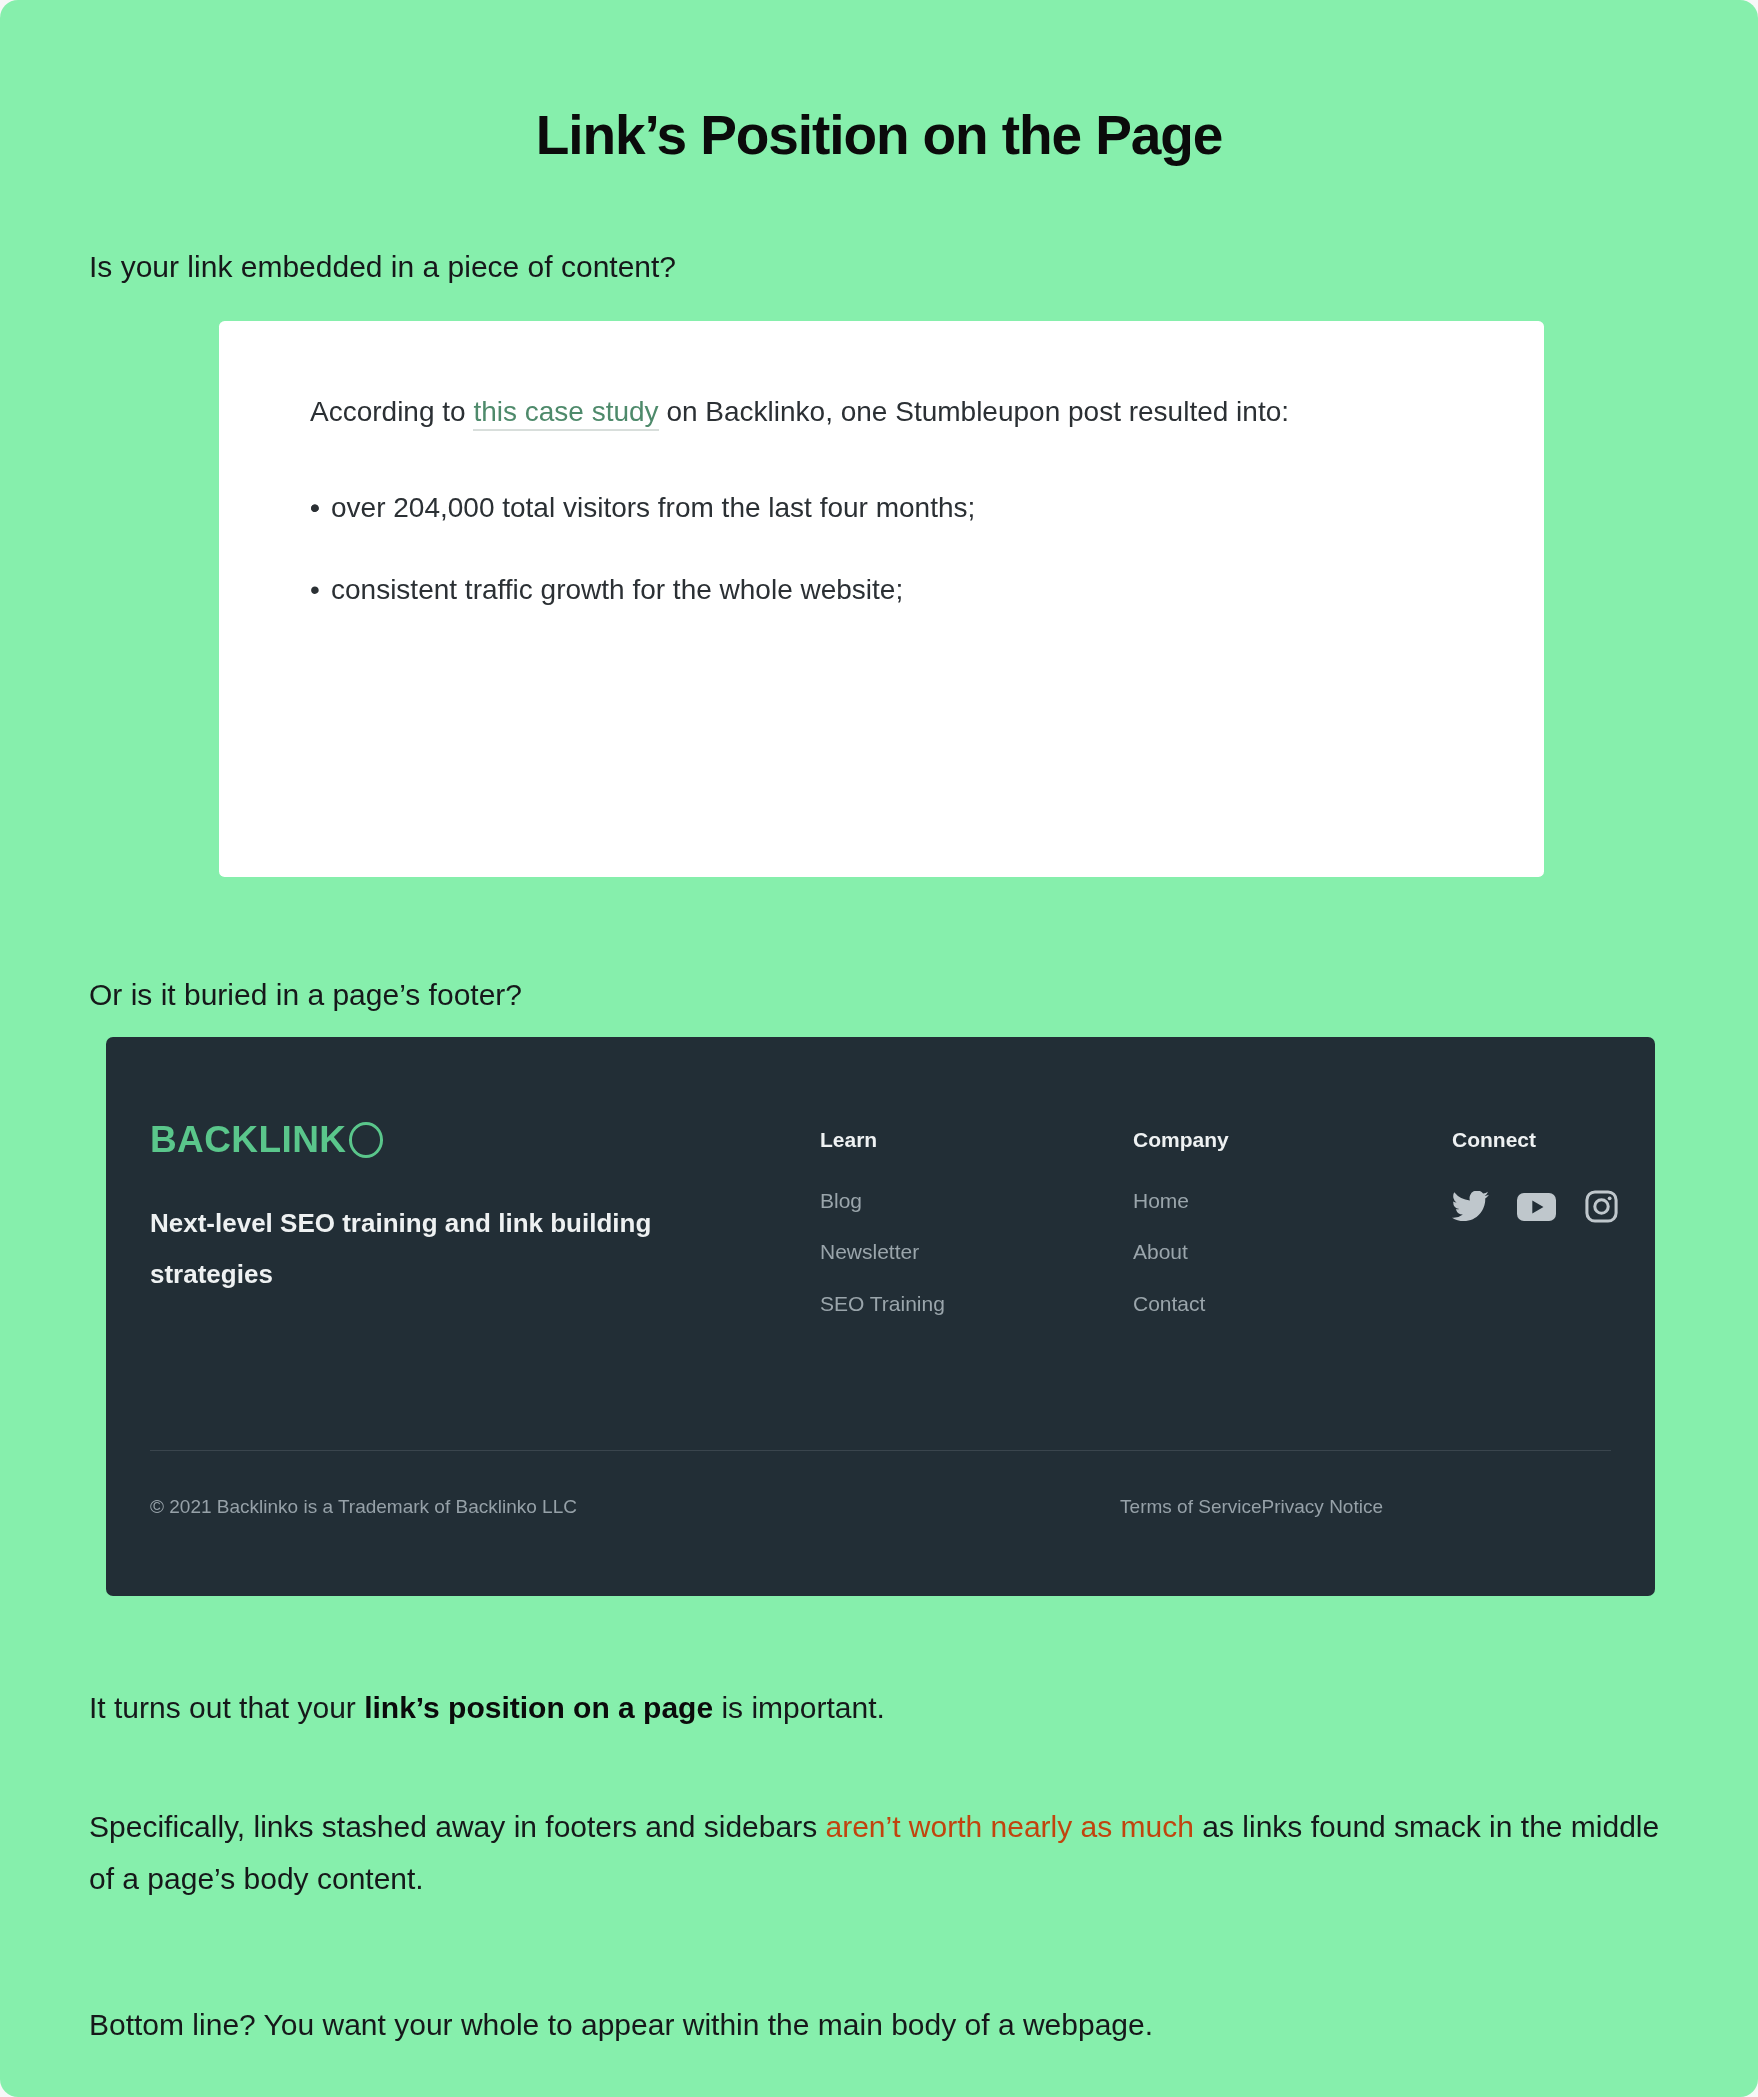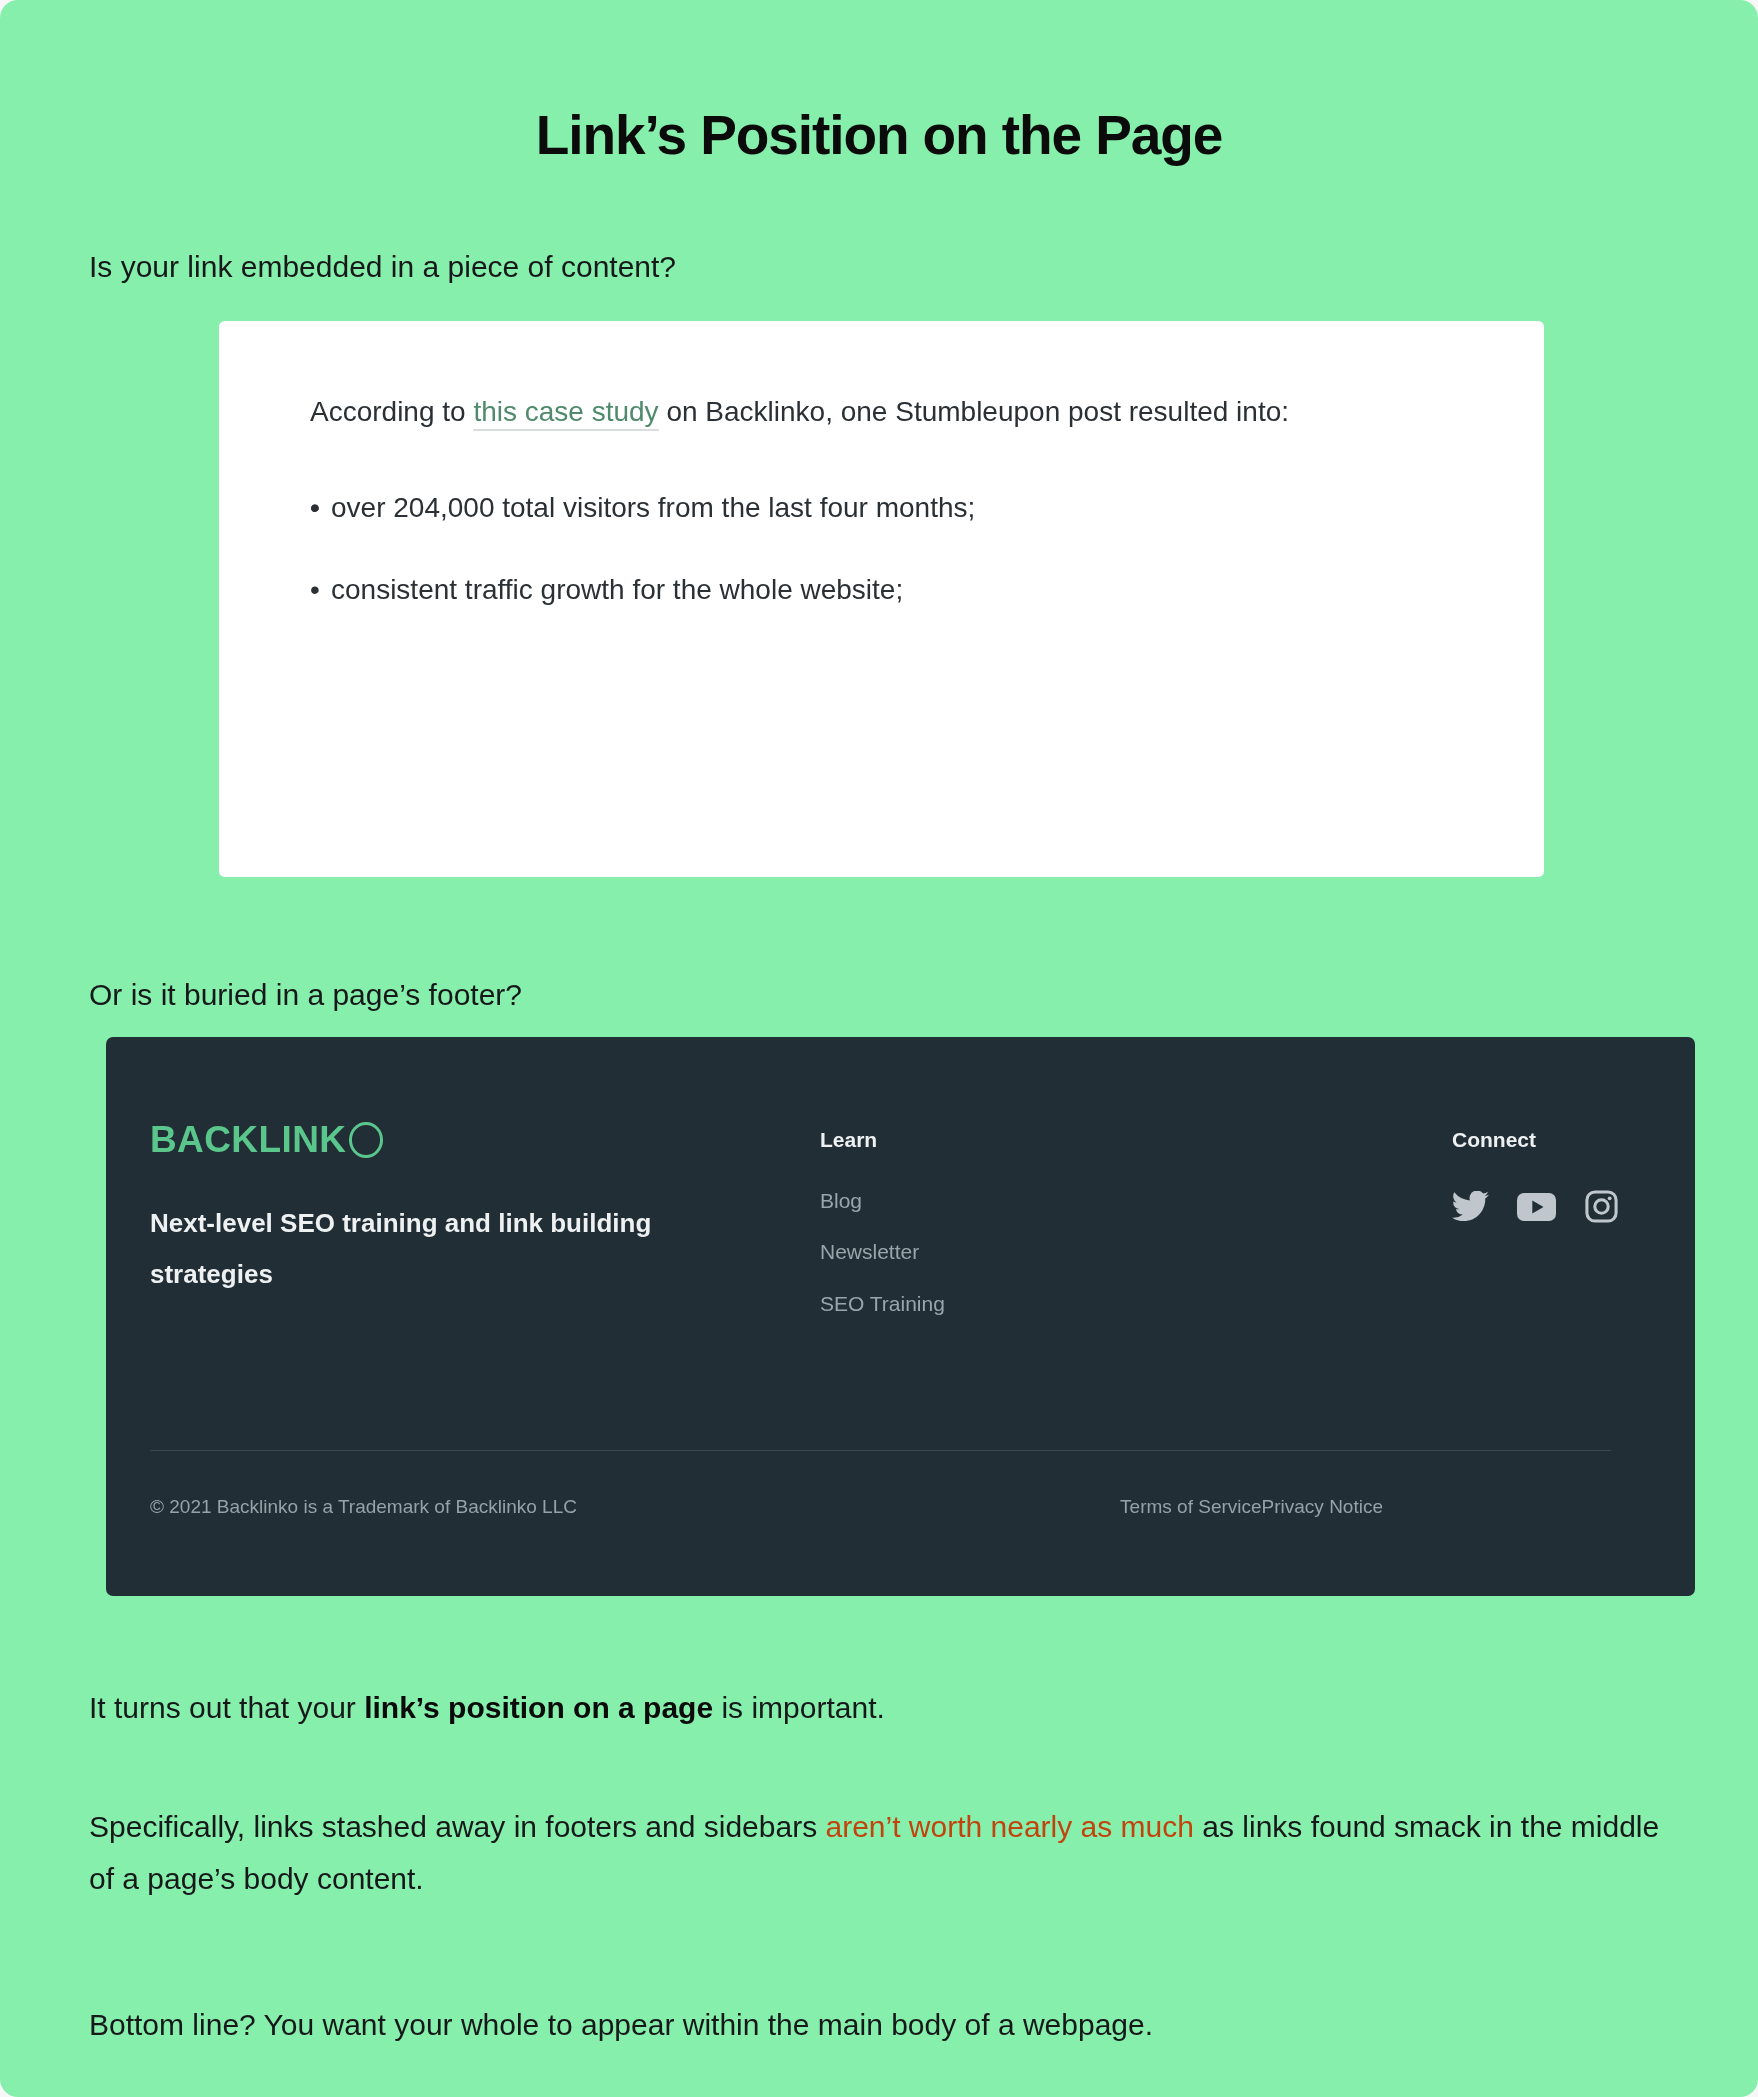--- a/index.html
+++ b/index.html
@@ -116,21 +116,20 @@
   
   .dark-card {
     position: absolute;
     left: 106px;
     top: 1037px;
     width: 1549px;
     height: 559px;
     background: #222e36;
     border-radius: 7px;
     overflow: hidden;
-    padding-left: 40px;
   }
   .dc-top {
     position: absolute;
     left: 0; top: 0;
     width: 1549px;
     height: 413px;
   }
   .dc-brand {
     position: absolute;
     left: 44px;
@@ -266,20 +265,26 @@
         <div class="tagline">Next-level SEO training and link building strategies</div>
       </div>
 
       <div class="dc-col learn">
         <div class="col-head">Learn</div>
         <a href="#" class="col-link">Blog</a>
         <a href="#" class="col-link">Newsletter</a>
         <a href="#" class="col-link">SEO Training</a>
       </div>
 
+      <div class="dc-col company">
+        <div class="col-head">Company</div>
+        <a href="#" class="col-link">Home</a>
+        <a href="#" class="col-link">About</a>
+        <a href="#" class="col-link">Contact</a>
+      </div>
 
       <div class="dc-col connect">
         <div class="col-head">Connect</div>
         <div class="socials">
           <a href="#" class="soc">
             <svg width="37" height="31" viewBox="0 0 24 20" aria-hidden="true">
               <path fill="#bfc7cc" d="M24 2.37a9.6 9.6 0 0 1-2.83.79A4.95 4.95 0 0 0 23.34.37a9.85 9.85 0 0 1-3.13 1.2A4.92 4.92 0 0 0 11.6 6.03a13.97 13.97 0 0 1-10.14-5.2 4.92 4.92 0 0 0 1.52 6.57A4.87 4.87 0 0 1 .74 6.8v.06a4.93 4.93 0 0 0 3.95 4.83 4.95 4.95 0 0 1-2.22.08 4.93 4.93 0 0 0 4.6 3.43A9.88 9.88 0 0 1 0 17.26a13.93 13.93 0 0 0 7.55 2.22c9.06 0 14.01-7.5 14.01-14.01 0-.21 0-.43-.01-.64A10 10 0 0 0 24 2.37z"></path>
             </svg>
           </a>
           <a href="#" class="soc">

